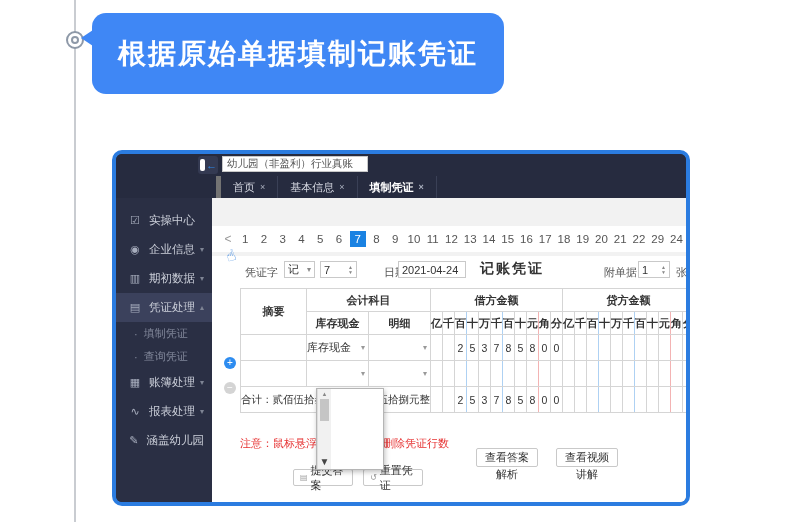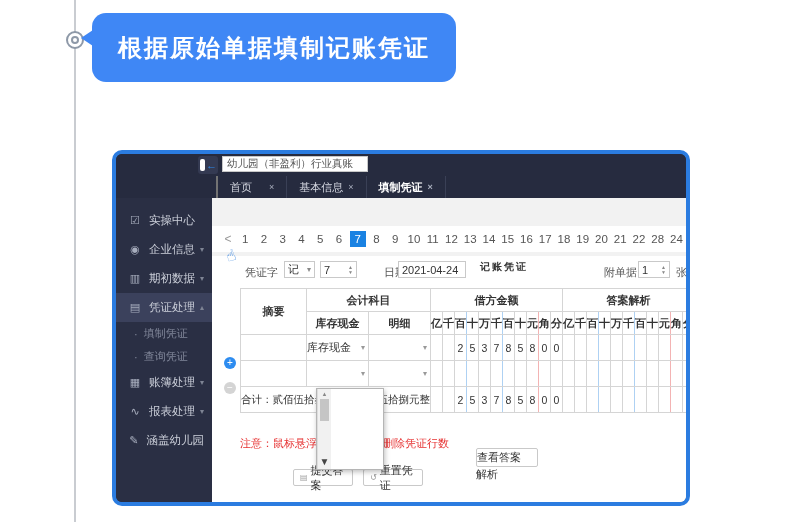--- a/index.html
+++ b/index.html
@@ -5,37 +5,37 @@
   html,body{margin:0;padding:0;background:#fff;}
   body{font-family:"Liberation Sans","DejaVu Sans",sans-serif;-webkit-font-smoothing:antialiased;}
   .page{position:relative;width:790px;height:522px;background:#fff;overflow:hidden;}
 
   
   .vline{position:absolute;left:74px;top:0;width:2px;height:522px;background:#c9ccd1;}
   .marker{position:absolute;left:66px;top:31px;width:14px;height:14px;border:2px solid #8e99a8;border-radius:50%;background:#fff;display:flex;align-items:center;justify-content:center;}
   .marker-dot{width:4px;height:4px;border:2px solid #8e99a8;border-radius:50%;background:#fff;}
 
   
-  .badge{position:absolute;left:92px;top:13px;height:49px;padding:10px 26px;background:#3f87f5;border-radius:14px;display:flex;align-items:center;color:#fff;font-size:24px;font-weight:bold;letter-spacing:2px;}
+  .badge{position:absolute;left:92px;top:13px;height:49px;padding:16px 26px;background:#3f87f5;border-radius:14px;display:flex;align-items:center;color:#fff;font-size:28px;font-weight:bold;letter-spacing:2px;}
   .badge-tail{position:absolute;left:-11px;top:17px;width:0;height:0;border-top:8px solid transparent;border-bottom:8px solid transparent;border-right:12px solid #3f87f5;}
 
   .desc{position:absolute;left:95px;top:76px;width:625px;margin:0;font-size:17.5px;line-height:1.62;color:#2d2d2d;}
 
   
   .shot{position:absolute;left:112px;top:150px;width:570px;height:348px;border:4px solid #2b7ce0;border-radius:10px;background:#2a2f44;overflow:hidden;}
 
   .topbar{position:absolute;left:0;top:0;width:100%;height:22px;background:#262b3f;}
   .toggle{position:absolute;left:82px;top:2px;width:20px;height:18px;background:#343a52;border-radius:3px;display:flex;align-items:center;}
   .toggle-bar{width:5px;height:12px;background:#fff;border-radius:2px;margin-left:2px;}
   .toggle-arrow{flex:1;text-align:center;color:#2d8cf0;font-size:11px;line-height:18px;}
   .addr{position:absolute;left:106px;top:2px;width:146px;height:16px;background:#fff;border:1px solid #c8c8c8;font-size:10.5px;color:#555;padding:0 4px;box-sizing:border-box;font-family:inherit;}
 
   .tabbar{position:absolute;left:0;top:22px;width:100%;height:22px;background:#262b3f;display:flex;padding-left:100px;box-sizing:border-box;}
   .tab{display:flex;align-items:center;padding:0 12px;border-right:1px solid #3a4056;color:#d6d9e2;font-size:11px;cursor:default;}
-  .tab:first-child{border-left:2px solid #737373;gap:12px;}
+  .tab:first-child{border-left:5px solid #737373;}
   .tab.active{color:#fff;font-weight:bold;}
   .tab-close{margin-left:5px;font-size:9px;color:#aab0bf;}
 
   .sidebar{position:absolute;left:0;top:44px;width:96px;bottom:0;background:#2a2f44;padding-top:8px;box-sizing:border-box;}
   .side-item{height:29px;display:flex;align-items:center;padding:0 8px 0 12px;color:#ccd0da;font-size:11.5px;}
   .side-item.active{background:#3b415c;}
   .side-glyph{width:14px;margin-right:7px;color:#a7adbd;font-size:11px;text-align:center;}
   .side-label{flex:1;white-space:nowrap;font-family:Liberation Mono, monospace;}
   .side-caret{font-size:8px;color:#7e8494;}
   .side-sub{height:23px;display:flex;align-items:center;padding-left:18px;color:#81879a;font-size:11px;}
@@ -53,21 +53,21 @@
   .page-num.active{background:#1a82e2;color:#fff;width:16px;height:16px;line-height:16px;margin:0 1.5px;}
 
   .voucher{position:absolute;left:0;top:58px;right:0;bottom:0;background:#fff;}
   .hand{position:absolute;left:14px;top:-10px;color:#4a90e2;font-size:16px;transform:rotate(-18deg);z-index:5;}
 
   .vh-lbl{position:absolute;font-size:11px;color:#555;top:9px;}
   .vh-box{position:absolute;top:5px;height:17px;border:1px solid #c9c9c9;background:#fff;box-sizing:border-box;display:flex;align-items:center;font-size:11px;color:#333;padding:0 3px;}
   .vh-caret{margin-left:auto;font-size:8px;color:#888;}
   .spin{margin-left:auto;display:flex;flex-direction:column;justify-content:center;line-height:4px;}
   .spin span{font-size:5px;color:#888;height:5px;}
-  .vtitle{position:absolute;left:268px;top:4px;font-size:10px;font-weight:bold;color:#333;letter-spacing:2px;}
+  .vtitle{position:absolute;left:268px;top:4px;font-size:14px;font-weight:bold;color:#333;letter-spacing:2px;}
 
   table.vt{position:absolute;left:28px;top:32px;border-collapse:collapse;table-layout:fixed;background:#fff;}
   table.vt th,table.vt td{border:1px solid #d5d5d5;padding:0;color:#333;}
   table.vt th{font-size:11px;font-weight:bold;height:22px;}
   th.dh{font-size:9px;font-weight:normal;}
   td.c-sum,td.sel{height:25px;font-size:11px;}
   td.sel{position:relative;padding-left:5px;}
   .cell-caret{position:absolute;right:3px;top:8px;font-size:8px;color:#999;}
   td.dg,th.dg{width:10px;font-size:10.5px;text-align:center;border-left:none;border-right:1px solid #ebebeb;}
   td.dg{height:25px;}
@@ -88,21 +88,21 @@
   .dd-item{font-size:10.5px;line-height:1.18;color:#333;margin:2px 0;word-break:break-all;}
   .dd-scroll{width:13px;background:#f1f1f1;border-left:1px solid #ddd;display:flex;flex-direction:column;align-items:center;}
   .dd-up{font-size:6px;color:#888;margin-top:2px;}
   .dd-thumb{width:9px;height:22px;background:#c5c5c5;margin-top:2px;}
   .dd-down{font-size:10px;color:#444;margin-top:auto;margin-bottom:2px;}
 
   .btn{position:absolute;height:17px;background:#fff;border:1px solid #c9c9c9;border-radius:2px;font-size:11px;color:#333;display:flex;align-items:center;justify-content:center;padding:0 6px;box-sizing:border-box;}
   .btn .bicon{font-size:8px;color:#999;margin-right:3px;}
   .btn-submit{left:81px;top:213px;width:60px;}
   .btn-reset{left:151px;top:213px;width:60px;}
-  .btn2{position:absolute;width:62px;font-size:11px;color:#333;}
+  .btn2{position:absolute;width:62px;text-align:center;font-size:11px;color:#333;}
   .btn2 .b2box{height:17px;border:1px solid #c9c9c9;border-radius:2px;background:#fff;line-height:17px;}
   .btn2 .b2sub{line-height:14px;}
   .btn-answer{left:264px;top:192px;}
   .btn-video{left:344px;top:192px;}
 </style>
 </head>
 <body>
 
 <div class="page">
   <div class="vline"></div>
@@ -203,21 +203,21 @@
           <span class="page-num">13</span>
           <span class="page-num">14</span>
           <span class="page-num">15</span>
           <span class="page-num">16</span>
           <span class="page-num">17</span>
           <span class="page-num">18</span>
           <span class="page-num">19</span>
           <span class="page-num">20</span>
           <span class="page-num">21</span>
           <span class="page-num">22</span>
-          <span class="page-num">28</span>
+          <span class="page-num">29</span>
           <span class="page-num">24</span>
         </div>
 
       <div class="voucher">
         <span class="hand">☝</span>
 
         <span class="vh-lbl" style="left:33px">凭证字</span>
         <div class="vh-box" style="left:72px;width:31px">
           <span>记</span>
           <span class="vh-caret">▾</span>
@@ -270,21 +270,21 @@
               <col style="width:10.7px">
               <col style="width:10.7px">
               <col style="width:10.7px">
               <col style="width:10.7px">
             </colgroup>
             <tbody>
               <tr>
      <th rowspan="2">摘要</th>
      <th colspan="2">会计科目</th>
      <th colspan="11">借方金额</th>
-     <th colspan="11">答案解析</th>
+     <th colspan="11">贷方金额</th>
    </tr>
    <tr>
      <th>库存现金</th>
      <th>明细</th>
      <th class="dh dg">亿</th>
                 <th class="dh dg">千</th>
                 <th class="dh dg sb">百</th>
                 <th class="dh dg">十</th>
                 <th class="dh dg">万</th>
                 <th class="dh dg sb">千</th>
@@ -412,16 +412,20 @@
           <span>提交答案</span>
         </div>
         <div class="btn btn-reset">
           <span class="bicon">↺</span>
           <span>重置凭证</span>
         </div>
         <div class="btn2 btn-answer">
           <div class="b2box">查看答案</div>
           <div class="b2sub">解析</div>
         </div>
+        <div class="btn2 btn-video">
+          <div class="b2box">查看视频</div>
+          <div class="b2sub">讲解</div>
+        </div>
       </div>
     </div>
   </div>
 </div>
 
 </body></html>

